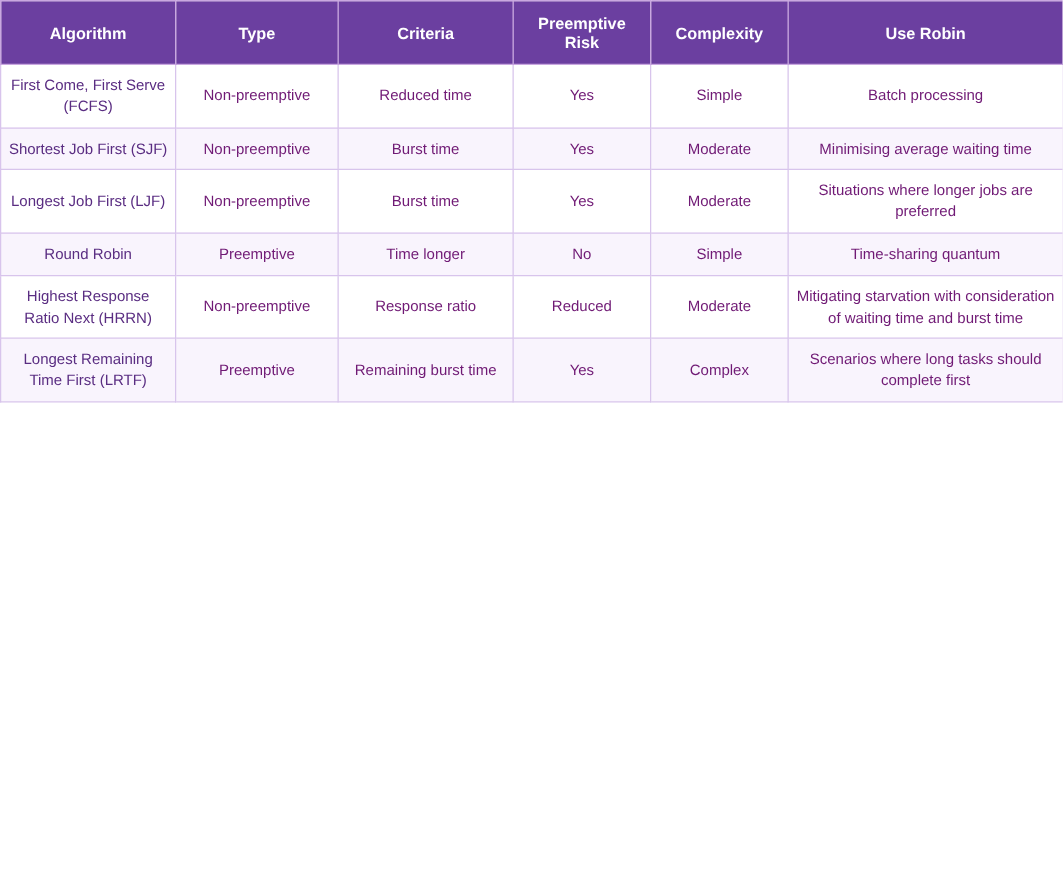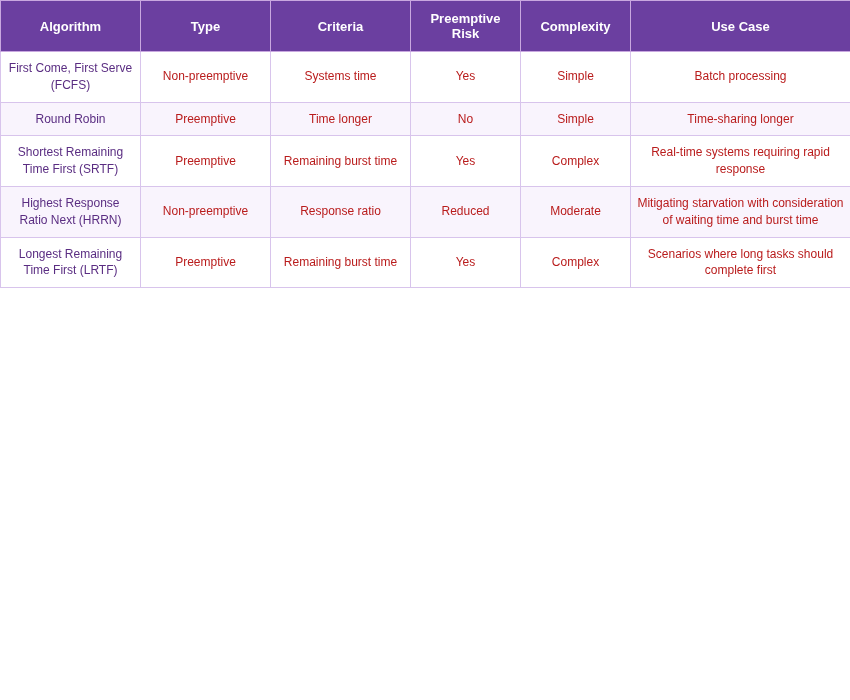--- a/index.html
+++ b/index.html
@@ -31,21 +31,21 @@
       background-color: #fff;
     }
     tbody tr:nth-child(even) {
       background-color: #f9f4fd;
     }
     tbody td {
       text-align: center;
       padding: 8px 6px;
       border: 1px solid #d8c4ec;
       vertical-align: middle;
-      color: #b91c1c;
+      color: #701a75;
       font-size: 12px;
       line-height: 1.4;
     }
     tbody td:first-child {
       font-weight: normal;
       color: #5a2d82;
     }
     col.col-algo   { width: 140px; }
     col.col-type   { width: 130px; }
     col.col-crit   { width: 140px; }
@@ -65,47 +65,55 @@
   <col class="col-comp">
   <col class="col-use">
   </colgroup>
     <thead>
     <tr>
       <th>Algorithm</th>
       <th>Type</th>
       <th>Criteria</th>
       <th>Preemptive Risk</th>
       <th>Complexity</th>
-      <th>Use Case</th>
+      <th>Use Robin</th>
     </tr>
   </thead>
   <tbody id="table-body">
   <tr>
         <td>First Come, First Serve (FCFS)</td>
         <td>Non-preemptive</td>
-        <td>Systems time</td>
+        <td>Reduced time</td>
         <td>Yes</td>
         <td>Simple</td>
         <td>Batch processing</td>
+      </tr>
+      <tr>
+        <td>Shortest Job First (SJF)</td>
+        <td>Non-preemptive</td>
+        <td>Burst time</td>
+        <td>Yes</td>
+        <td>Moderate</td>
+        <td>Minimising average waiting time</td>
+      </tr>
+      <tr>
+        <td>Longest Job First (LJF)</td>
+        <td>Non-preemptive</td>
+        <td>Burst time</td>
+        <td>Yes</td>
+        <td>Moderate</td>
+        <td>Situations where longer jobs are preferred</td>
       </tr>
       <tr>
         <td>Round Robin</td>
         <td>Preemptive</td>
         <td>Time longer</td>
         <td>No</td>
         <td>Simple</td>
-        <td>Time-sharing longer</td>
-      </tr>
-      <tr>
-        <td>Shortest Remaining Time First (SRTF)</td>
-        <td>Preemptive</td>
-        <td>Remaining burst time</td>
-        <td>Yes</td>
-        <td>Complex</td>
-        <td>Real-time systems requiring rapid response</td>
+        <td>Time-sharing quantum</td>
       </tr>
       <tr>
         <td>Highest Response Ratio Next (HRRN)</td>
         <td>Non-preemptive</td>
         <td>Response ratio</td>
         <td>Reduced</td>
         <td>Moderate</td>
         <td>Mitigating starvation with consideration of waiting time and burst time</td>
       </tr>
       <tr>

